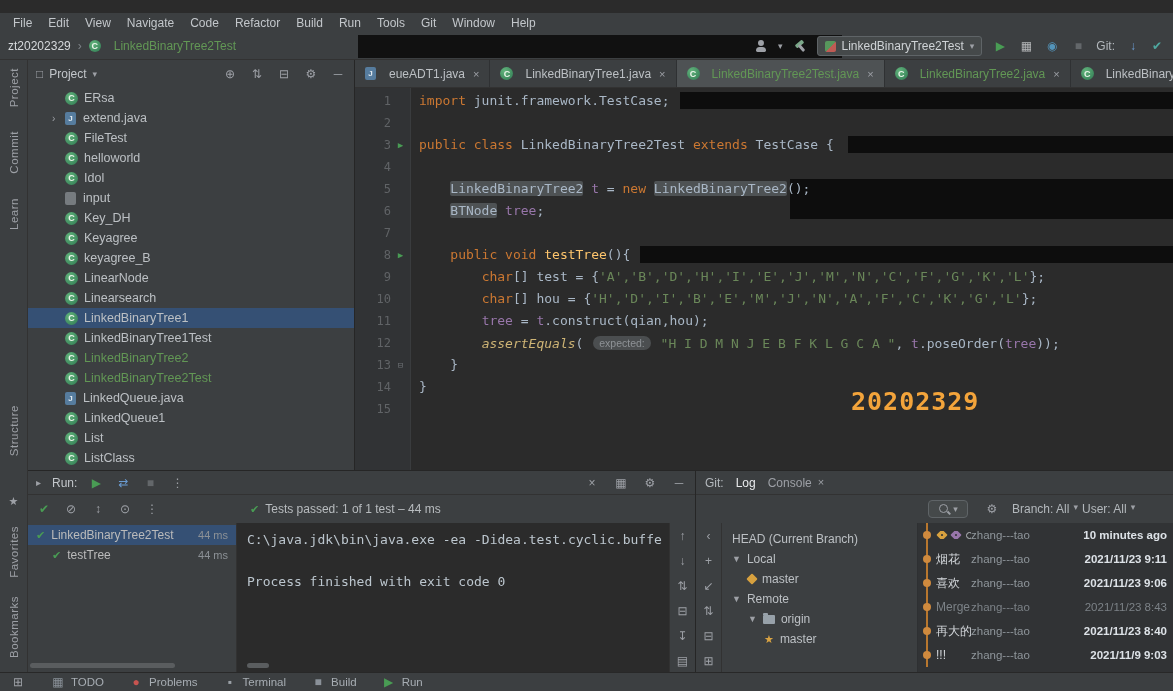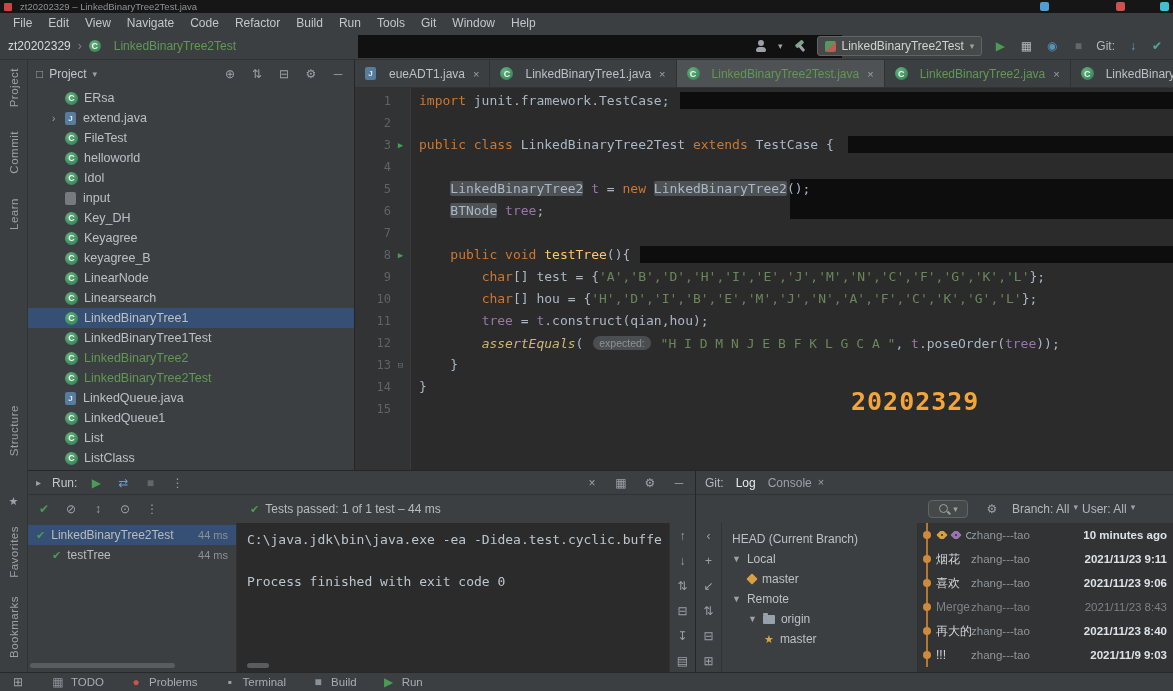--- a/index.html
+++ b/index.html
@@ -138,27 +138,20 @@
 
   
   .statusbar{position:absolute;left:0;top:672px;width:100%;height:19px;background:#3c3f41;border-top:1px solid #282828;display:flex;align-items:center;gap:24px;padding-left:10px;font-size:11.5px;color:#a7adb3}
   .sb-item{display:flex;align-items:center;gap:5px}
 </style>
 </head>
 <body>
 
 <div id="app">
 
-  <div class="titlebar">
-    <span class="tb-logo"></span>
-    <span>zt20202329 – LinkedBinaryTree2Test.java</span>
-    <span class="tb-dot" style="right:124px;background:#4e9fd4"></span>
-    <span class="tb-dot" style="right:48px;background:#cf5050"></span>
-    <span class="tb-dot" style="right:4px;background:#3fc1d4"></span>
-  </div>
 
   <div class="menubar" id="menubar">
       <span class="menu-item">File</span>
       <span class="menu-item">Edit</span>
       <span class="menu-item">View</span>
       <span class="menu-item">Navigate</span>
       <span class="menu-item">Code</span>
       <span class="menu-item">Refactor</span>
       <span class="menu-item">Build</span>
       <span class="menu-item">Run</span>

